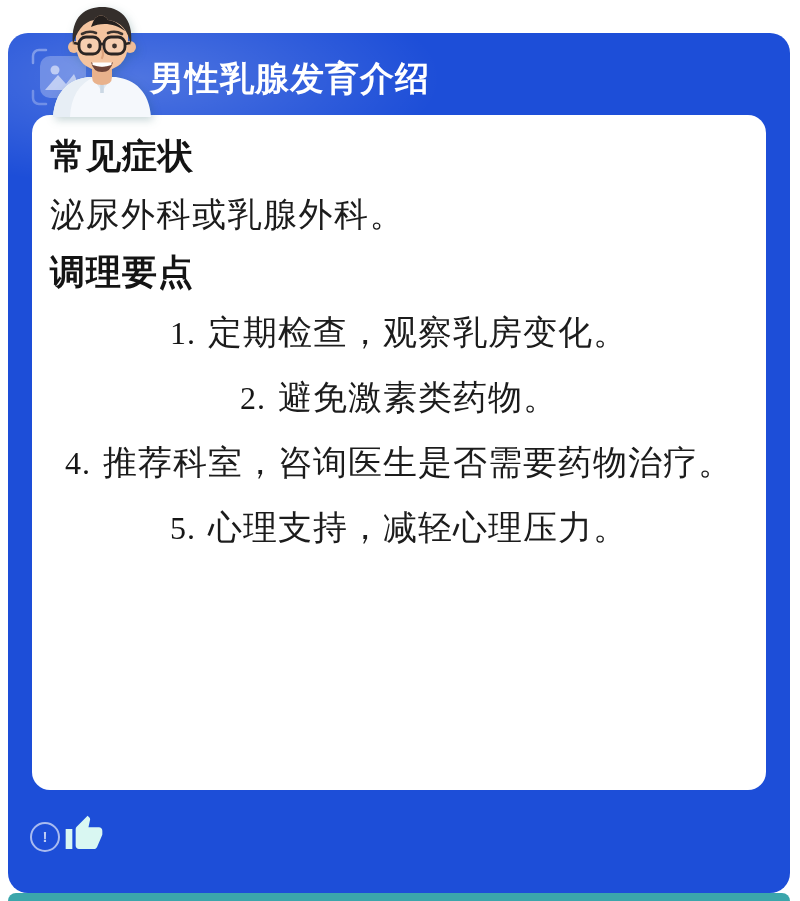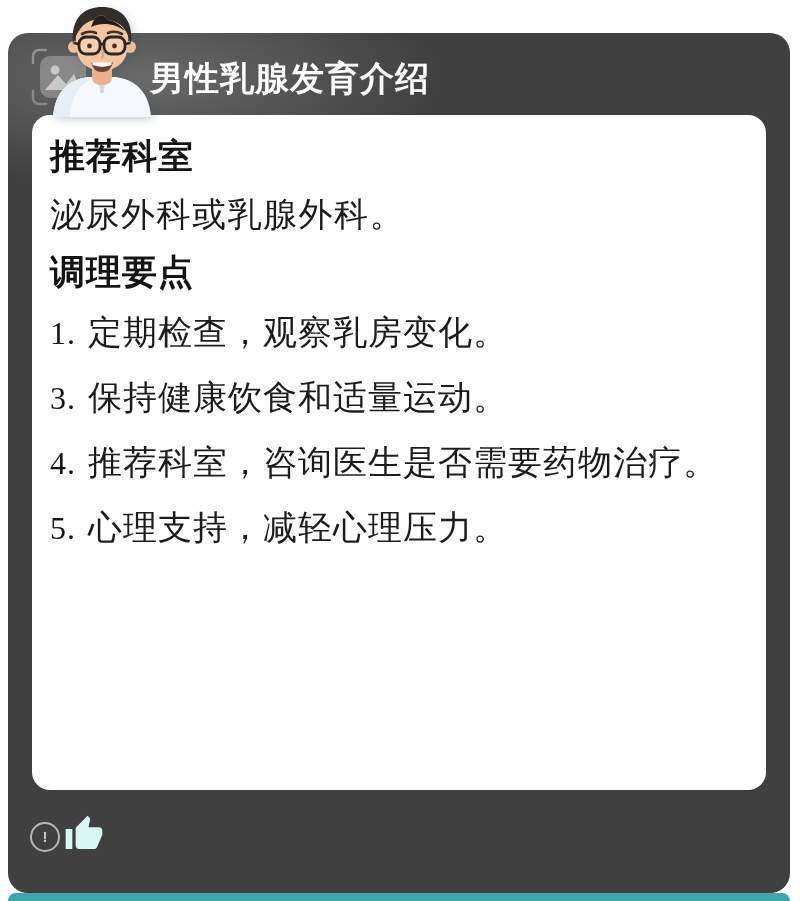--- a/index.html
+++ b/index.html
@@ -1,28 +1,28 @@
 <!DOCTYPE html>
 <html><head>
 <meta charset="utf-8">
 <style>
   html,body{margin:0;padding:0;}
   body{width:800px;height:901px;background:#ffffff;font-family:"Liberation Sans","DejaVu Sans",sans-serif;position:relative;overflow:hidden;}
-  .bubble{position:absolute;left:8px;top:33px;width:782px;height:860px;background:#404040;border-radius:20px;}
+  .bubble{position:absolute;left:8px;top:33px;width:782px;height:860px;background:#1d4ed8;border-radius:20px;}
   .bubble .sheen{position:absolute;left:0;top:0;width:520px;height:150px;border-radius:20px 0 0 0;
     background:radial-gradient(ellipse 420px 150px at 130px 45px, rgba(255,255,255,0.22), rgba(255,255,255,0) 72%);pointer-events:none;}
   .header{position:absolute;left:0;top:0;width:100%;height:82px;}
   .watermark{position:absolute;left:22px;top:14px;width:66px;height:60px;}
   .title{position:absolute;left:142px;top:23px;font-size:34px;font-weight:700;color:#ffffff;letter-spacing:1px;white-space:nowrap;}
   .avatar{position:absolute;left:45px;top:3px;width:114px;height:114px;z-index:5;filter:drop-shadow(2px 3px 4px rgba(30,90,95,0.25));}
   .card{position:absolute;left:24px;top:82px;width:734px;height:675px;background:#ffffff;border-radius:18px;box-sizing:border-box;padding:14px 18px 0 18px;overflow:hidden;}
   .card h2{margin:10px 0 10px 0;font-size:35px;line-height:46px;font-weight:700;color:#141414;letter-spacing:1px;}
   .card h2:first-child{margin-top:4px;}
   .card p{margin:0 0 10px 0;font-size:34px;line-height:50px;color:#1c1c1c;letter-spacing:1.5px;}
-  .tips{margin-top:12px;}
+  .tips{margin-top:12px;text-align:center;}
   .tip{font-size:34px;line-height:50px;color:#1c1c1c;margin-bottom:14px;letter-spacing:1px;}
   .tip .num{font-family:"Liberation Serif","DejaVu Serif",serif;font-size:32px;margin-right:12px;color:#161616;}
   .footer{position:absolute;left:0;right:0;bottom:8px;height:103px;display:flex;align-items:center;box-sizing:border-box;padding:0 26px 0 22px;}
   .info-badge{width:26px;height:26px;border:2px solid rgba(255,255,255,0.62);border-radius:50%;flex:0 0 auto;
     display:flex;align-items:center;justify-content:center;color:rgba(255,255,255,0.72);font-size:15px;font-weight:700;margin-top:6px;}
   .disclaimer{flex:1 1 auto;margin-left:12px;font-size:21.5px;line-height:35px;color:#E2F7F4;letter-spacing:0;}
   .thumb{flex:0 0 auto;width:40px;height:40px;margin-left:4px;cursor:pointer;}
   .band{position:absolute;left:8px;top:893px;width:782px;height:8px;background:#3BA6AB;border-radius:8px 8px 0 0;}
 </style>
 </head>
@@ -38,26 +38,26 @@
       <path d="M3 44 v7 a6 6 0 0 0 6 6 h7" fill="none" stroke="rgba(255,255,255,0.28)" stroke-width="2.5" stroke-linecap="round"></path>
       <path d="M63 16 v-7 a6 6 0 0 0 -6-6 h-7" fill="none" stroke="rgba(255,255,255,0.28)" stroke-width="2.5" stroke-linecap="round"></path>
       <rect x="10" y="9" width="46" height="42" rx="10" fill="rgba(255,255,255,0.26)"></rect>
       <circle cx="25" cy="23" r="4.5" fill="rgba(255,255,255,0.55)"></circle>
       <path d="M15 43 L28 28 L36 37 L44 27 L51 43 Z" fill="rgba(255,255,255,0.55)"></path>
     </svg>
     <div class="title">男性乳腺发育介绍</div>
   </div>
 
   <div class="card">
-    <h2>推荐科室</h2>
+    <h2>常见症状</h2>
     <p>泌尿外科或乳腺外科。</p>
     <h2>调理要点</h2>
     <div class="tips">
       <div class="tip"><span class="num">1.</span><span>定期检查，观察乳房变化。</span></div>
-      <div class="tip"><span class="num">3.</span><span>保持健康饮食和适量运动。</span></div>
+      <div class="tip"><span class="num">2.</span><span>避免激素类药物。</span></div>
       <div class="tip"><span class="num">4.</span><span>推荐科室，咨询医生是否需要药物治疗。</span></div>
       <div class="tip"><span class="num">5.</span><span>心理支持，减轻心理压力。</span></div>
     </div>
   </div>
 
   <div class="footer">
     <div class="info-badge">
         <span>!</span>
       </div>
     <svg class="thumb" viewBox="0 0 24 24">

